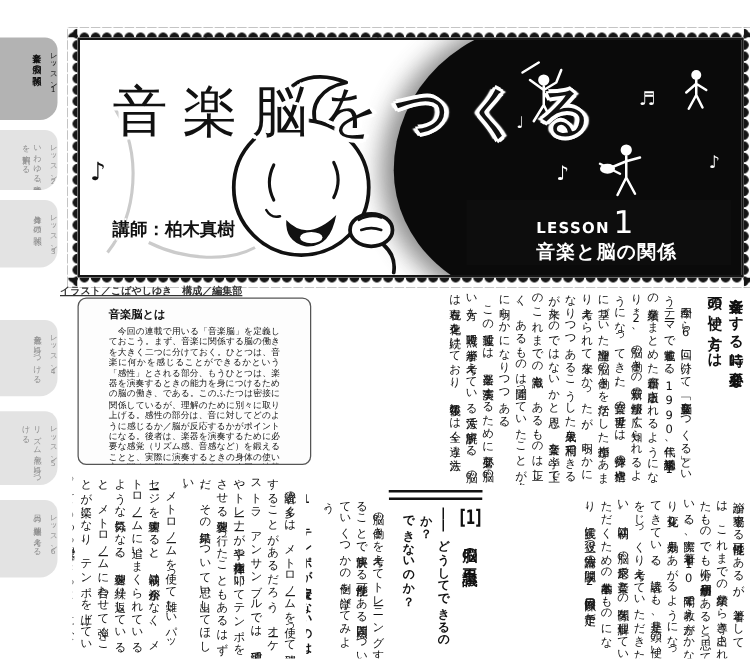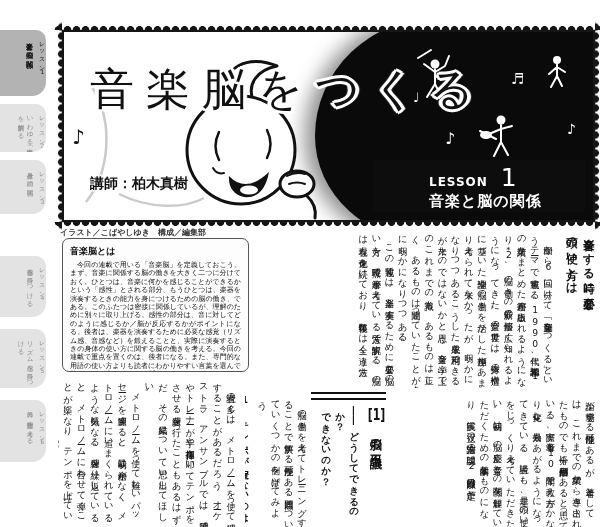--- a/index.html
+++ b/index.html
@@ -44,31 +44,31 @@
   .mascot{position:absolute;left:85px;top:16px;z-index:5;}
   .main-title{position:absolute;left:26px;top:28px;margin:0;z-index:6;white-space:nowrap;
     font-size:44px;font-weight:normal;letter-spacing:12px;color:#111;
     text-shadow:-2px -2px 0 #fff,2px -2px 0 #fff,-2px 2px 0 #fff,2px 2px 0 #fff,
                 -3px 0 0 #fff,3px 0 0 #fff,0 -3px 0 #fff,0 3px 0 #fff,
                 -4px 0 1px #fff,4px 0 1px #fff;}
   .instructor{position:absolute;left:26px;bottom:27px;z-index:6;font-size:14px;font-weight:bold;
     text-shadow:-2px 0 0 #fff,2px 0 0 #fff,0 -2px 0 #fff,0 2px 0 #fff;}
   .lesson-badge{position:absolute;right:8px;bottom:8px;width:212px;height:52px;background:#0d0d0d;
     color:#fff;z-index:5;box-sizing:border-box;padding:5px 0 0 56px;}
-  .badge-line1{display:flex;align-items:flex-end;gap:13px;line-height:1;}
+  .badge-line1{display:flex;align-items:flex-end;gap:3px;line-height:1;}
   .badge-lesson{font-size:12px;font-weight:bold;letter-spacing:1px;padding-bottom:2px;}
   .badge-num{font-size:25px;font-weight:400;}
   .badge-title{font-size:15px;font-weight:bold;letter-spacing:1px;margin-top:2px;}
 
   
-  .credits{position:absolute;left:60px;top:227px;font-size:8px;font-weight:bold;color:#333;}
+  .credits{position:absolute;left:48px;top:227px;font-size:8px;font-weight:bold;color:#333;text-decoration:underline;}
 
   
   .def-box{position:absolute;left:62px;top:238px;width:187px;height:134px;box-sizing:border-box;
-    border:1.5px solid #555;border-radius:7px;background:#fdfdfd;padding:6px 7px;overflow:hidden;}
+    border:1.5px solid #555;border-radius:7px;background:#fdfdfd;padding:6px 24px;overflow:hidden;}
   .def-title{font-size:9px;font-weight:bold;margin-bottom:3px;}
   .def-body{margin:0;font-size:7px;line-height:8.4px;text-align:justify;}
 
   
   .v{position:absolute;writing-mode:vertical-rl;text-orientation:upright;overflow:hidden;}
   .v p{margin:0;font-size:9.2px;line-height:13.2px;letter-spacing:.3px;}
   .col-upper{left:253px;top:229px;width:344px;height:159px;}
   .vhead{margin:0 0 0 8px;font-size:11.5px;font-weight:bold;line-height:17px;letter-spacing:1px;}
   .col-lower-right{left:388px;top:394px;width:209px;height:133px;}
   .sec-head{left:311px;top:392px;width:75px;height:135px;border-top:2px solid #111;padding-top:12px;box-sizing:border-box;}

